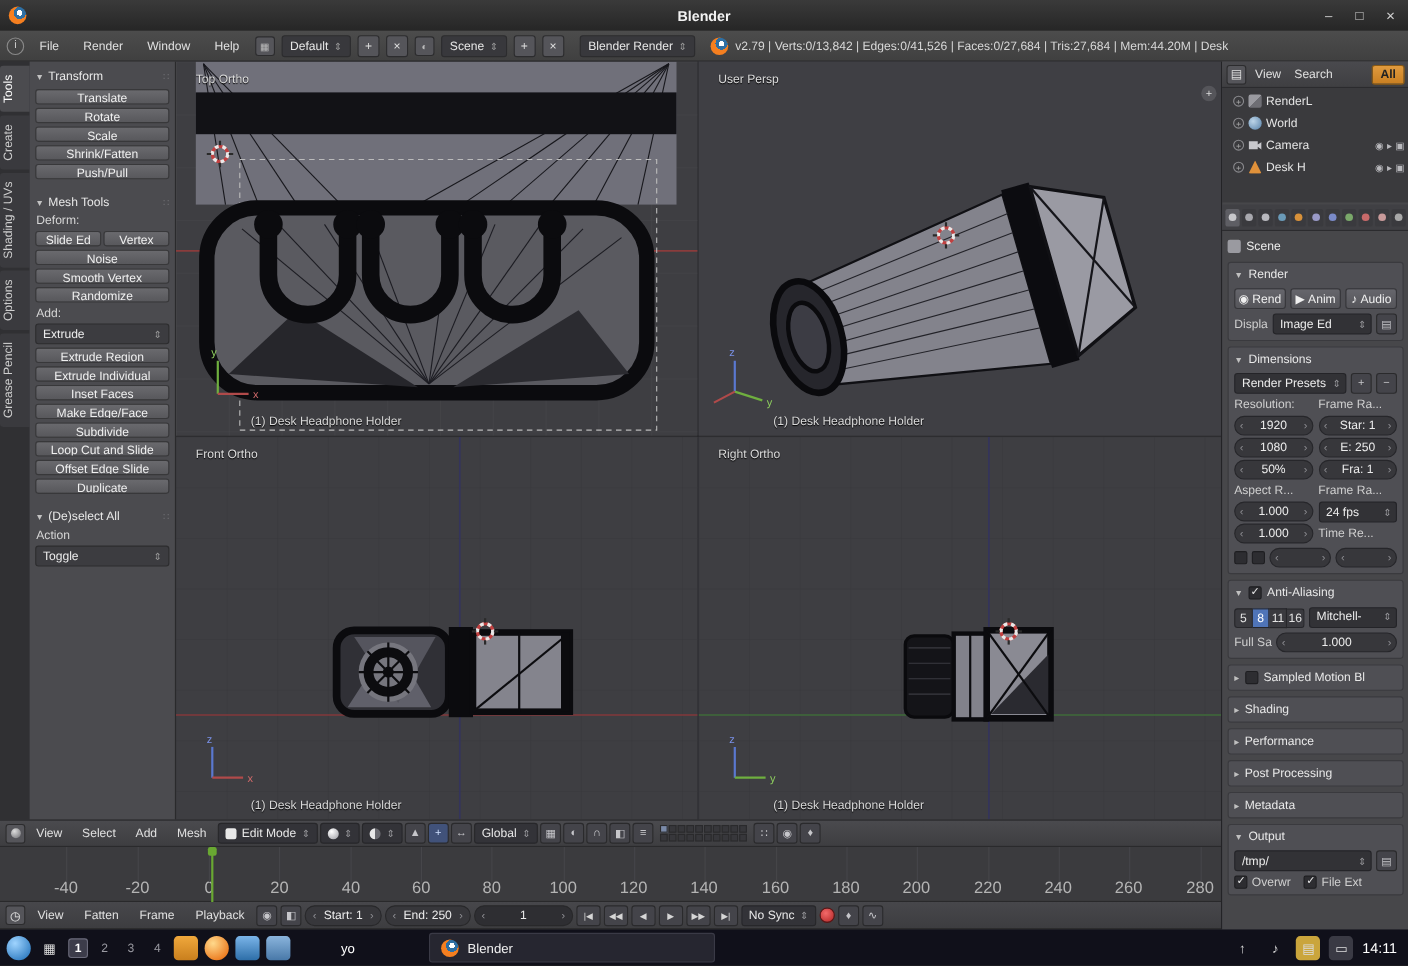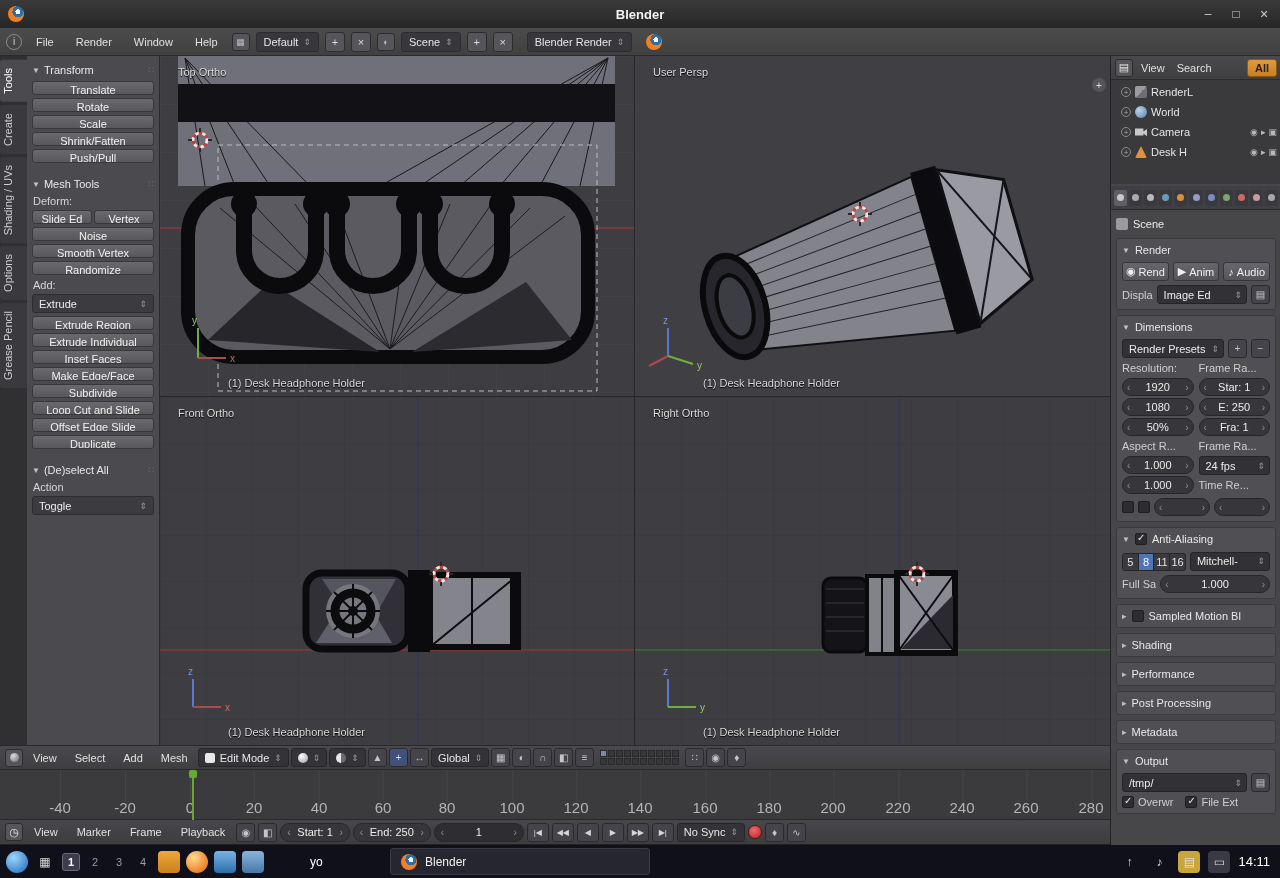--- a/index.html
+++ b/index.html
@@ -202,20 +202,21 @@
     <span class="mini-ico">◐</span>
     <span class="hdr-pill">
         <span>Scene</span>
       </span>
     <span class="sq-btn">+</span>
     <span class="sq-btn">×</span>
     <span class="hdr-pill" style="margin-left:8px;">
         <span>Blender Render</span>
       </span>
     <span class="blogo" style="margin-left:8px;"></span>
+    <span id="stats">v2.79 | Verts:0/13,842 | Edges:0/41,526 | Faces:0/27,684 | Tris:27,684 | Mem:44.20M | Desk</span>
   </div>
 
   <div class="abs" id="lefttabs">
     <span class="vtab active">Tools</span>
     <span class="vtab">Create</span>
     <span class="vtab">Shading / UVs</span>
     <span class="vtab">Options</span>
     <span class="vtab">Grease Pencil</span>
   </div>
 
@@ -544,21 +545,21 @@
     <span class="tick" style="left:898px">220</span>
     <span class="tick" style="left:962px">240</span>
     <span class="tick" style="left:1026px">260</span>
     <span class="tick" style="left:1091px">280</span>
     <span id="framemarker"></span>
   </div>
 
   <div class="abs" id="tlheader">
     <span class="ed-icon">◷</span>
     <span class="menu">View</span>
-    <span class="menu">Marker</span>
+    <span class="menu">Fatten</span>
     <span class="menu">Frame</span>
     <span class="menu">Playback</span>
     <span class="ico-btn">◉</span>
     <span class="ico-btn">◧</span>
     <span class="num">Start: 1</span>
     <span class="num">End: 250</span>
     <span class="num" style="min-width:90px;background:#2e2e32;">1</span>
     <span class="trans-btn">|◀</span>
     <span class="trans-btn">◀◀</span>
     <span class="trans-btn">◀</span>

